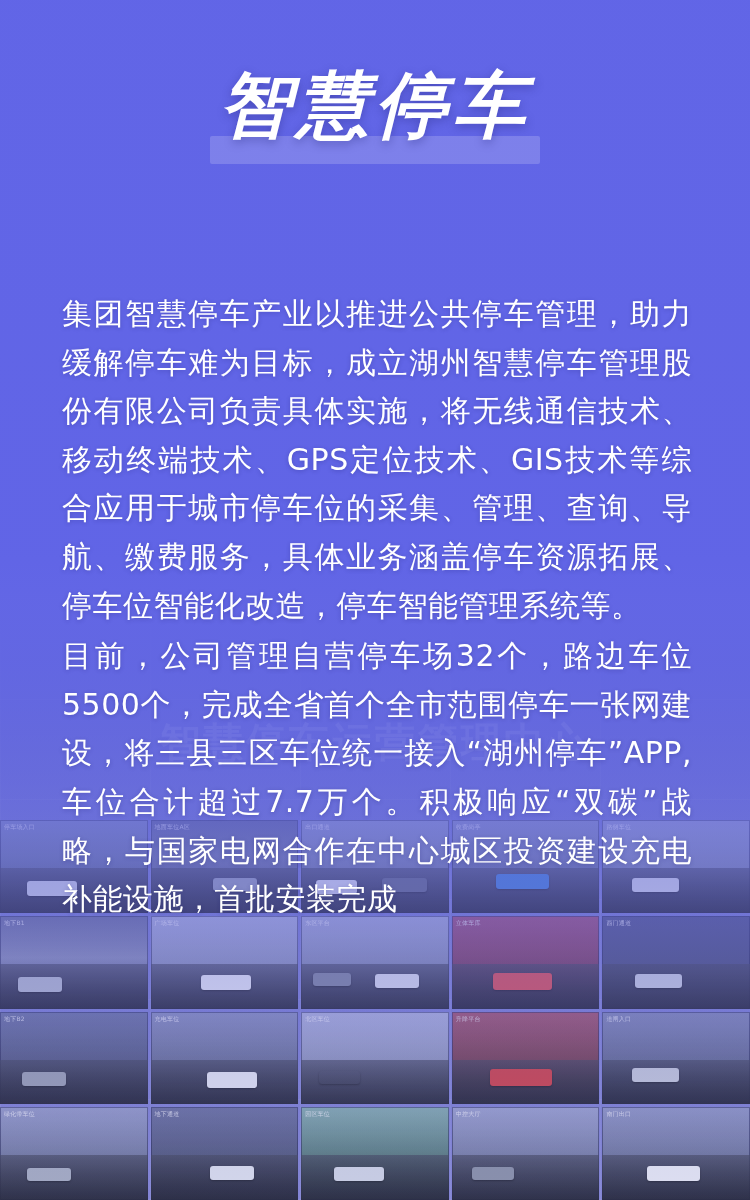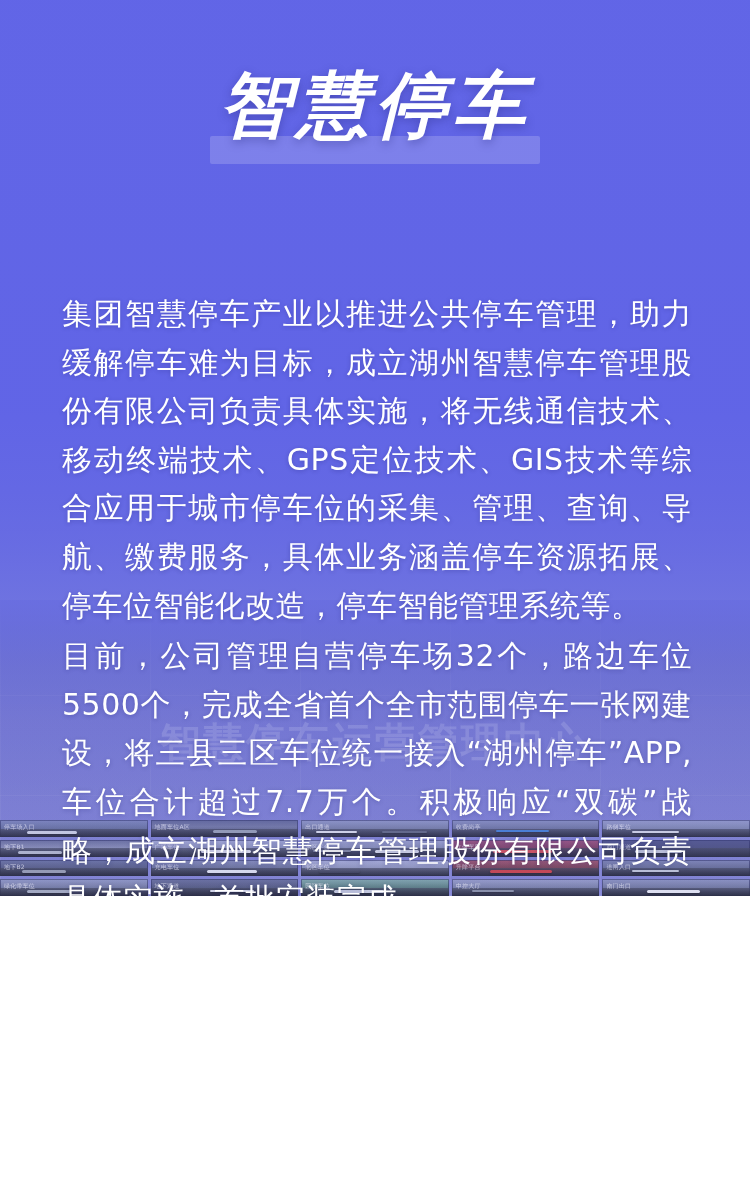--- a/index.html
+++ b/index.html
@@ -7,21 +7,21 @@
     padding: 0;
     background: #ffffff;
   }
   body {
     font-family: "DejaVu Sans", "Liberation Sans", sans-serif;
   }
 
   .poster {
     position: relative;
     width: 750px;
-    height: 896px;
+    height: 1200px;
     overflow: hidden;
     background: #a16207;
   }
 
   
   .bg-photo {
     position: absolute;
     inset: 0;
     background:
       linear-gradient(180deg, #8b8ff0 0%, #7f84ee 18%, #6f74e8 38%, #6d72e6 55%, #7e83e0 70%, #8d8fe2 100%);
@@ -314,17 +314,17 @@
 
   <div class="content">
 
     <div class="title-wrap">
       <div class="title-shadow-bar"></div>
       <div class="title">智慧停车</div>
     </div>
 
     <div class="body-text">
       <p>集团智慧停车产业以推进公共停车管理，助力缓解停车难为目标，成立湖州智慧停车管理股份有限公司负责具体实施，将无线通信技术、移动终端技术、GPS定位技术、GIS技术等综合应用于城市停车位的采集、管理、查询、导航、缴费服务，具体业务涵盖停车资源拓展、停车位智能化改造，停车智能管理系统等。</p>
-      <p>目前，公司管理自营停车场32个，路边车位5500个，完成全省首个全市范围停车一张网建设，将三县三区车位统一接入“湖州停车”APP,车位合计超过7.7万个。积极响应“双碳”战略，成立湖州智慧停车管理股份有限公司负责具体实施，首批安装完成</p>
+      <p>目前，公司管理自营停车场32个，路边车位5500个，完成全省首个全市范围停车一张网建设，将三县三区车位统一接入“湖州停车”APP,车位合计超过7.7万个。积极响应“双碳”战略，与国家电网合作在中心城区投资建设充电补能设施，首批安装完成</p>
     </div>
 
   </div>
 </div>
 
 </body></html>

